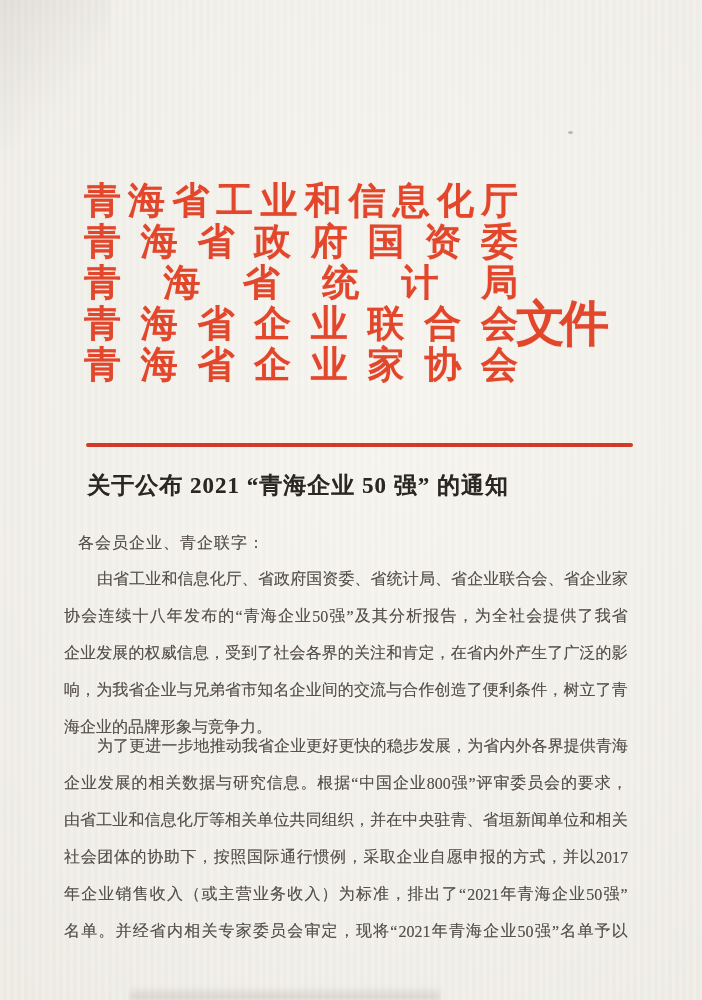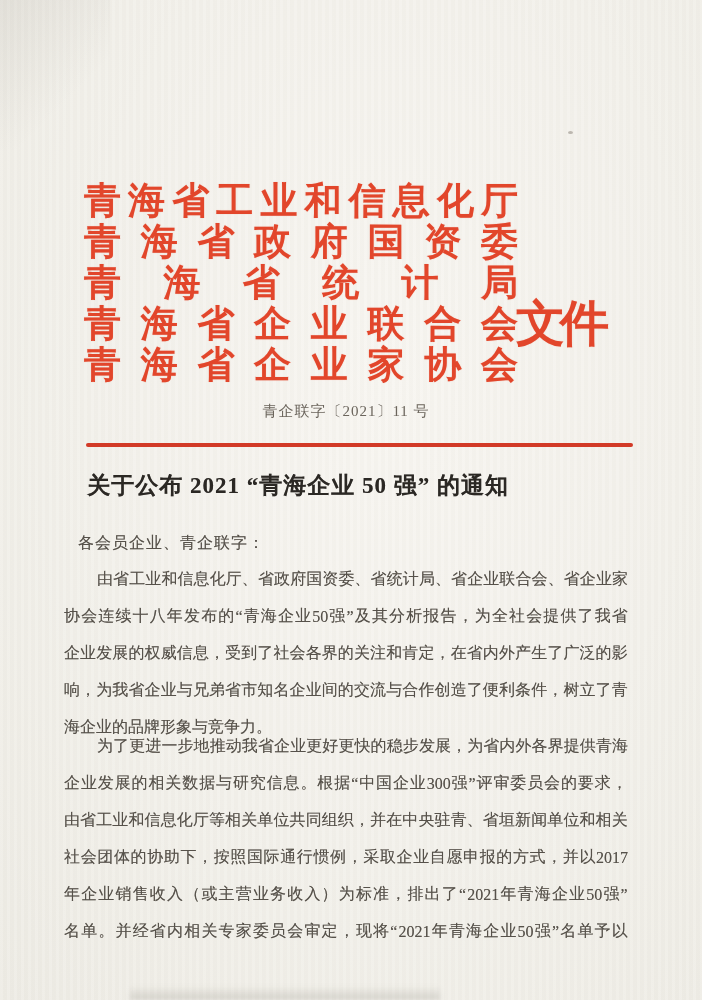--- a/index.html
+++ b/index.html
@@ -156,21 +156,20 @@
         <span>企</span>
         <span>业</span>
         <span>家</span>
         <span>协</span>
         <span>会</span>
       </div>
   </div>
 
   <div class="doc-label">文件</div>
 
-  <div class="ref-number">青企联字〔2021〕11 号</div>
 
   <div class="red-rule"></div>
 
   <div class="doc-title">关于公布 2021 “青海企业 50 强” 的通知</div>
 
   <div class="salutation">各会员企业、青企联字：</div>
 
   <div class="para para-1">
       <div class="para-line">
         <span>由</span>
@@ -386,21 +385,21 @@
         <span>信</span>
         <span>息</span>
         <span>。</span>
         <span>根</span>
         <span>据</span>
         <span>“</span>
         <span>中</span>
         <span>国</span>
         <span>企</span>
         <span>业</span>
-        <span>300</span>
+        <span>800</span>
         <span>强</span>
         <span>”</span>
         <span>评</span>
         <span>审</span>
         <span>委</span>
         <span>员</span>
         <span>会</span>
         <span>的</span>
         <span>要</span>
         <span>求</span>

